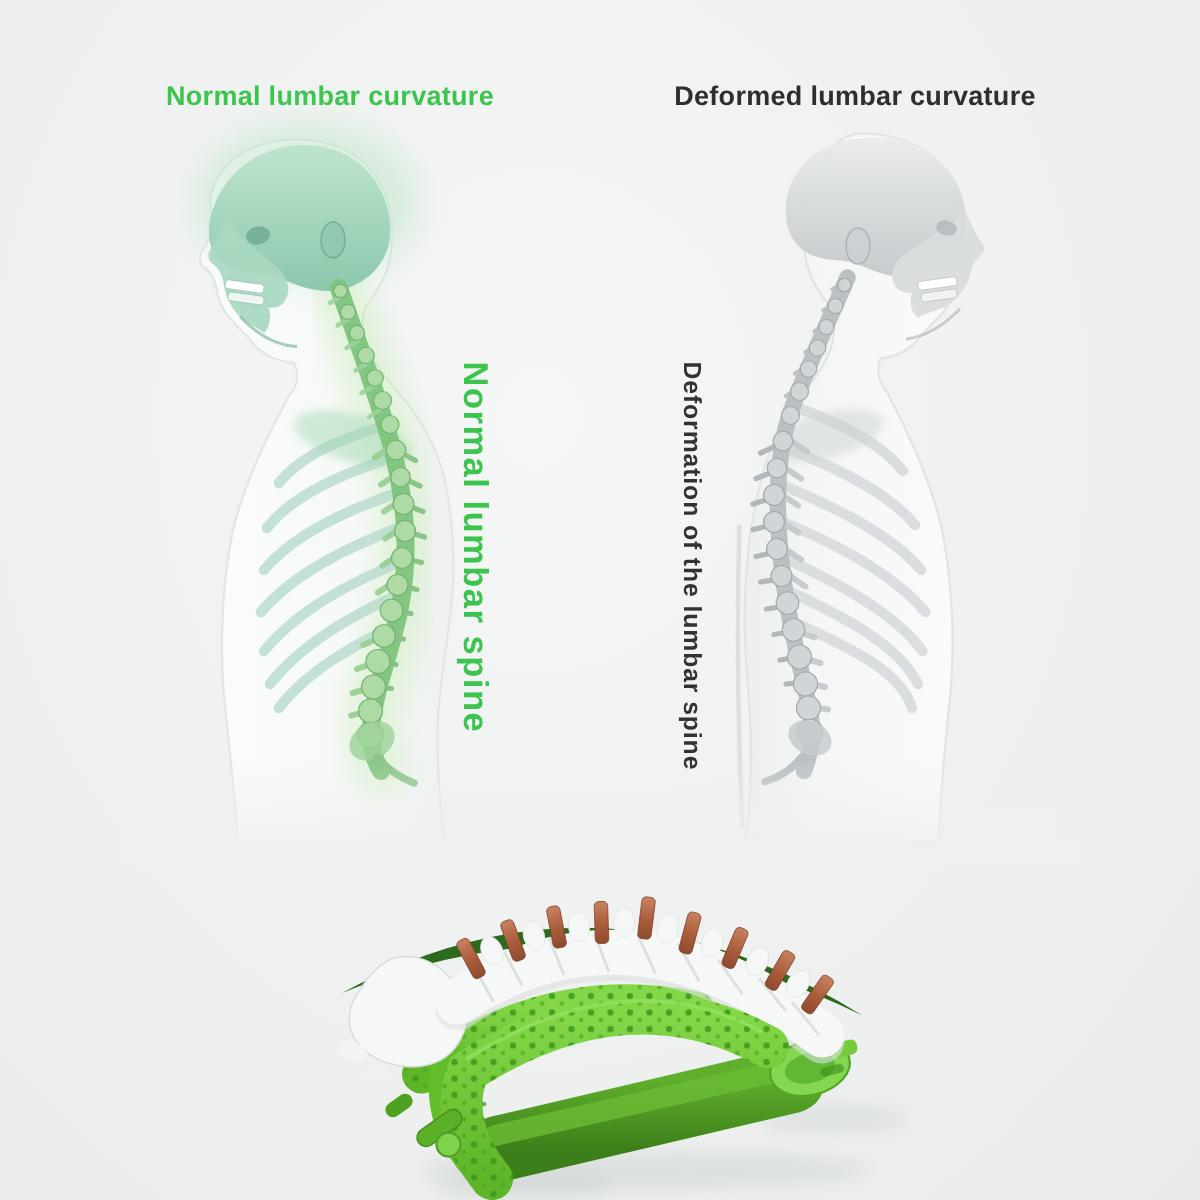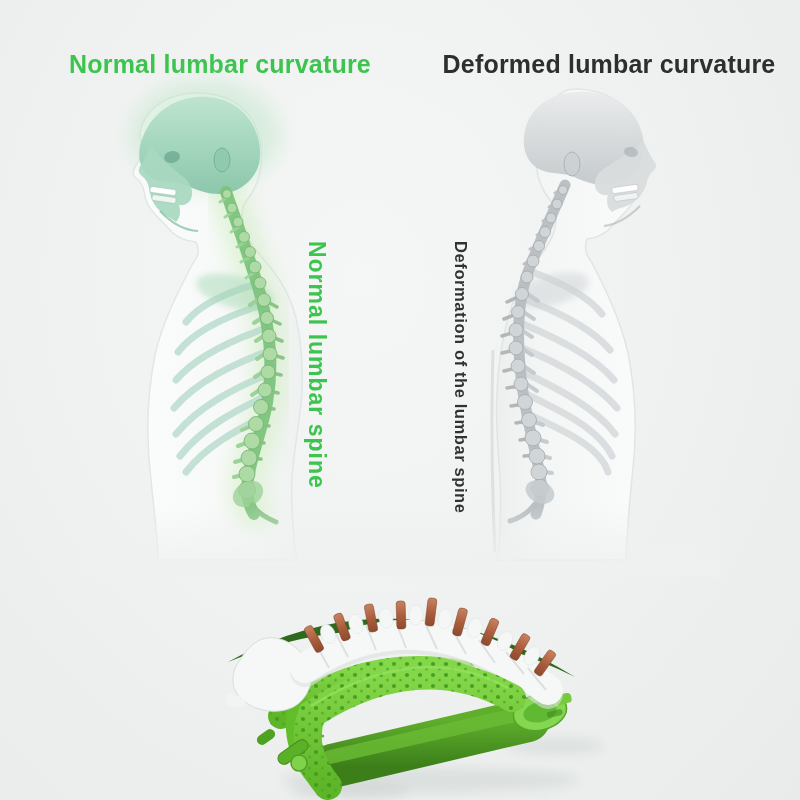--- a/index.html
+++ b/index.html
@@ -3,25 +3,25 @@
 <meta charset="utf-8">
 <style>
   html,body{margin:0;padding:0;}
   #stage{
     position:relative;width:800px;height:800px;overflow:hidden;
     background:radial-gradient(ellipse at 45% 35%, #f5f7f6 0%, #eff1f0 55%, #e8ebea 100%);
     font-family:"Liberation Sans", sans-serif;
   }
   .title{
     position:absolute;top:48px;height:32px;line-height:32px;
-    font-size:25px;font-weight:bold;text-align:center;letter-spacing:0.2px;
+    font-size:18px;font-weight:bold;text-align:center;letter-spacing:0.2px;
     white-space:nowrap;
   }
   #title-left{left:60px;width:320px;color:#3cc44f;}
-  #title-right{left:435px;width:348px;color:#2e2e30;}
+  #title-right{left:396px;width:348px;color:#2e2e30;}
   .vlabel{
     position:absolute;writing-mode:vertical-rl;text-orientation:mixed;
     font-weight:bold;white-space:nowrap;
   }
   #vlabel-left{left:303px;top:241px;font-size:23px;letter-spacing:1px;color:#3cc44f;}
   #vlabel-right{left:451px;top:241px;font-size:16.5px;letter-spacing:0.6px;color:#323234;}
   #scene{position:absolute;left:0;top:0;}
 </style>
 </head>
 <body>

